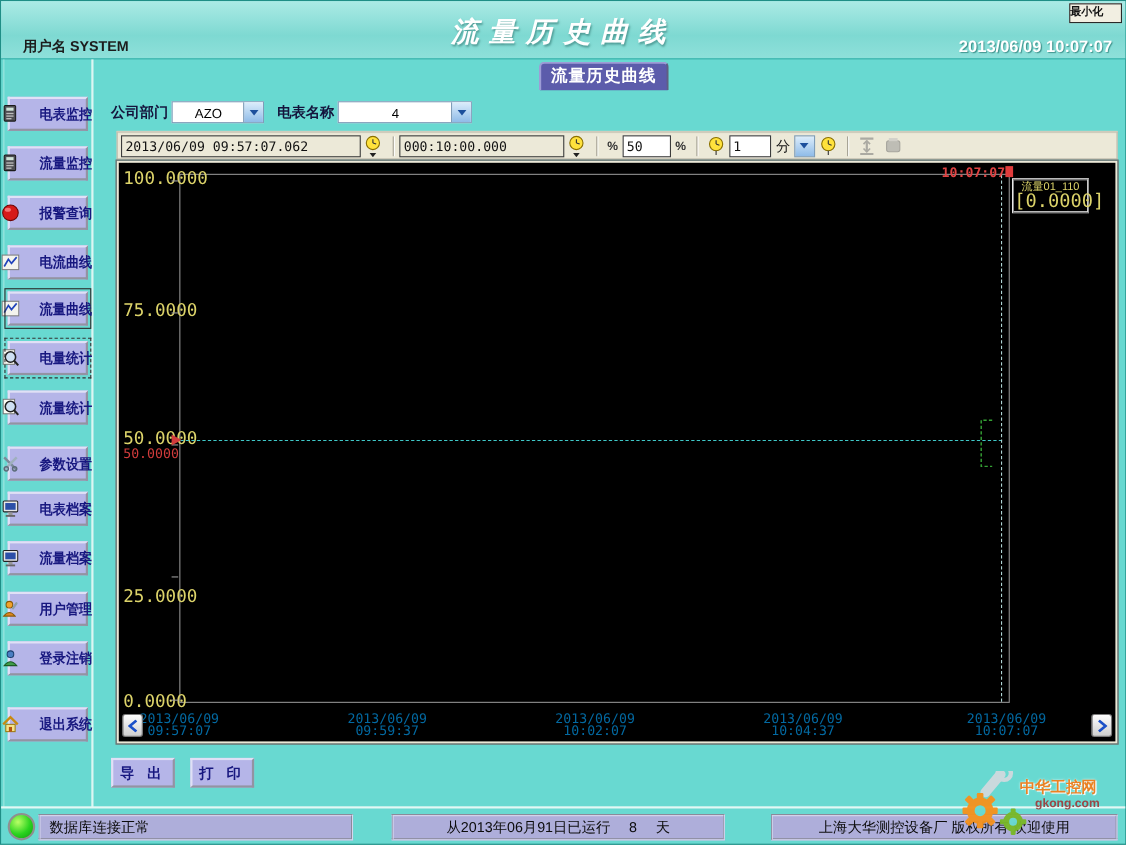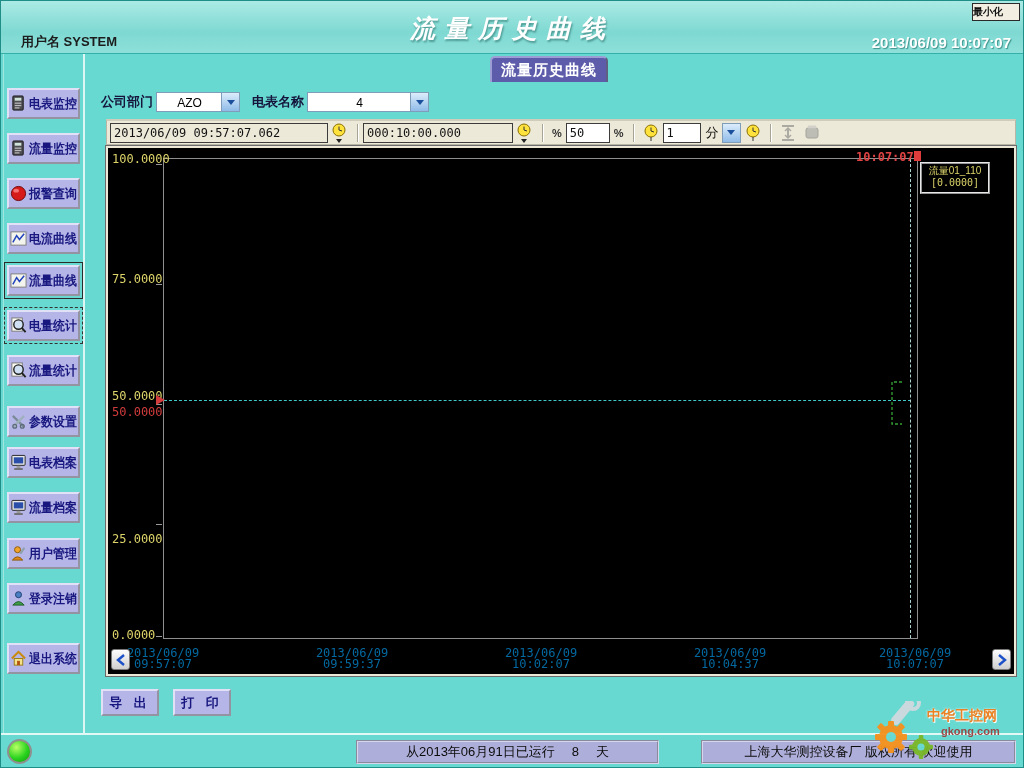--- a/index.html
+++ b/index.html
@@ -8,21 +8,21 @@
 
   
   .header{position:absolute;left:0;top:0;width:100%;height:52px;background:linear-gradient(180deg,#abeae5 0%,#7ed9d2 60%,#8ee0da 100%);border-bottom:1px solid #35b0a8;}
   .app-title{position:absolute;left:0;right:0;top:11px;text-align:center;color:#ffffff;font-size:25px;font-weight:bold;font-style:italic;letter-spacing:9px;text-shadow:1px 2px 2px #4d9a94;}
   .user-label{position:absolute;left:20px;top:32px;font-size:13px;font-weight:bold;color:#1c1c1c;}
   .header-datetime{position:absolute;right:12px;top:33px;font-size:15px;font-weight:bold;color:#ffffff;text-shadow:1px 1px 1px #3f938d;}
   .min-btn{position:absolute;right:3px;top:2px;width:46px;height:16px;background:#f2efe2;border:1px solid #2a2a2a;font-size:10px;font-weight:bold;color:#111;text-align:left;line-height:15px;cursor:pointer;}
 
   
   .sidebar{position:absolute;left:2px;top:53px;width:79px;height:680px;border-right:2px solid #ddf6f3;border-left:1px solid #9fe6e0;}
-  .sb-btn{position:absolute;left:3px;width:73px;height:31px;background:#b5b5e8;border:2px outset #e0e0f6;display:flex;align-items:center;gap:2px;padding:0 0 0 1px;box-sizing:border-box;cursor:pointer;}
+  .sb-btn{position:absolute;left:3px;width:73px;height:31px;background:#b5b5e8;border:2px outset #e0e0f6;display:flex;align-items:center;gap:18px;padding:0 0 0 1px;box-sizing:border-box;cursor:pointer;justify-content:center;}
   .sb-btn .lbl{font-size:13px;font-weight:bold;color:#17177f;white-space:nowrap;transform:scaleX(.92);transform-origin:left;}
   .sb-btn.selected{outline:1px solid #2b2b2b;outline-offset:2px;}
   .sb-btn.focused{outline:1px dashed #333;outline-offset:2px;}
   .icon16{width:17px;height:17px;flex:none;}
 
   
   .main-tab{position:absolute;left:489px;top:55px;height:24px;padding:0 9px;background:#5c5cab;border:2px outset #9d9dd6;border-bottom:none;border-radius:5px 5px 0 0;color:#fff;font-size:15px;font-weight:bold;line-height:23px;letter-spacing:1px;cursor:pointer;}
 
   
   .filters{position:absolute;left:100px;top:90px;height:22px;display:flex;align-items:center;}
@@ -42,31 +42,31 @@
   .tb-ico{width:18px;height:20px;margin:0 3px;flex:none;cursor:pointer;}
   .pct{font-size:11px;font-weight:bold;color:#333;margin:0 4px;cursor:pointer;}
   .unit-combo{height:20px;display:flex;align-items:center;margin-left:2px;}
   .unit-combo .u{font-size:13px;color:#111;margin:0 3px;}
   .unit-combo .drop{width:17px;height:18px;background:linear-gradient(180deg,#dcedfb,#8fbbe8);border:1px solid #7f9db9;display:flex;align-items:center;justify-content:center;cursor:pointer;}
   .tb-disabled{opacity:.55;filter:grayscale(1);}
 
   
   .chart-panel{position:absolute;left:105px;top:145px;width:910px;height:530px;background:#000;border:2px solid #ece9d8;outline:1px solid #6b6b6b;box-sizing:border-box;}
   .plot{position:absolute;left:55px;top:10px;width:755px;height:481px;border:1px solid #8f8f8f;box-sizing:border-box;background:#000;}
-  .ytick{position:absolute;left:4px;width:60px;font-size:12px;color:#ddd46a;font-family:"DejaVu Sans Mono","Liberation Mono",monospace;}
+  .ytick{position:absolute;left:4px;width:60px;font-size:16px;color:#ddd46a;font-family:"DejaVu Sans Mono","Liberation Mono",monospace;}
   .ytick-dash{position:absolute;left:48px;width:6px;height:1px;background:#9a9a9a;}
   .cursor-val{position:absolute;left:4px;font-size:12px;color:#d23c3c;font-family:"DejaVu Sans Mono","Liberation Mono",monospace;}
   .hcursor{position:absolute;left:56px;top:252px;width:747px;border-top:1px dashed #3fc8c8;}
   .vcursor{position:absolute;left:802px;top:11px;height:479px;border-left:1px dashed #aed4d4;}
   .hflag{position:absolute;left:48px;top:247px;width:0;height:0;border-top:5px solid transparent;border-bottom:5px solid transparent;border-left:9px solid #d23c3c;}
   .cursor-time{position:absolute;left:748px;top:2px;font-size:12px;font-weight:bold;color:#e04343;font-family:"DejaVu Sans Mono","Liberation Mono",monospace;}
   .rec-dot{position:absolute;left:806px;top:3px;width:7px;height:10px;background:#e03c3c;}
   .legend{position:absolute;left:812px;top:14px;width:70px;height:32px;background:#000;border:2px ridge #e8e8e8;box-sizing:border-box;text-align:center;}
   .legend .l1{font-size:10px;color:#ddd46a;line-height:13px;white-space:nowrap;}
-  .legend .l2{font-size:10px;color:#ddd46a;line-height:12px;font-family:"DejaVu Sans Mono","Liberation Mono",monospace;}
+  .legend .l2{font-size:17px;color:#ddd46a;line-height:12px;font-family:"DejaVu Sans Mono","Liberation Mono",monospace;}
   .bracket{position:absolute;left:780px;top:230px;}
   .xtick{position:absolute;top:500px;width:110px;text-align:center;font-size:12px;color:#0369a1;font-family:"DejaVu Sans Mono","Liberation Mono",monospace;line-height:11px;}
   .nav-btn{position:absolute;top:501px;width:19px;height:21px;background:linear-gradient(180deg,#fdfdfd,#cfcfcf);border:1px solid #7a7a7a;border-radius:3px;display:flex;align-items:center;justify-content:center;cursor:pointer;box-sizing:border-box;}
 
   
   .act-btn{position:absolute;top:688px;width:58px;height:27px;background:#b5b5e8;border:2px outset #e0e0f6;font-size:13px;font-weight:bold;color:#17177f;text-align:center;line-height:23px;letter-spacing:4px;cursor:pointer;box-sizing:border-box;}
 
   
   .statusbar{position:absolute;left:0;top:732px;width:100%;height:34px;border-top:2px solid #e2f8f5;}
   .lamp{position:absolute;left:6px;top:4px;width:25px;height:25px;border-radius:50%;background:radial-gradient(circle at 35% 30%,#b9ff66,#2ad31f 55%,#0d9a0d);border:2px solid #8f8f8f;box-sizing:border-box;}
@@ -335,20 +335,21 @@
           <path d="M2 1 L8 6 L2 11" fill="none" stroke="#1b50c8" stroke-width="2.4"></path>
         </svg>
     </div>
   </div>
 
   <div class="act-btn" style="left:100px">导 出</div>
   <div class="act-btn" style="left:172px">打 印</div>
 
   <div class="statusbar">
     <div class="lamp"></div>
+    <div class="st-box st-db">数据库连接正常</div>
     <div class="st-box st-run">
       <span>从2013年06月91日已运行</span>
       <span style="display:inline-block;width:34px">8</span>
       <span>天</span>
     </div>
     <div class="st-box st-copy">上海大华测控设备厂  版权所有  欢迎使用</div>
   </div>
 
   <div class="watermark">
     <svg width="156" height="62" style="position:absolute;left:0;top:0">

